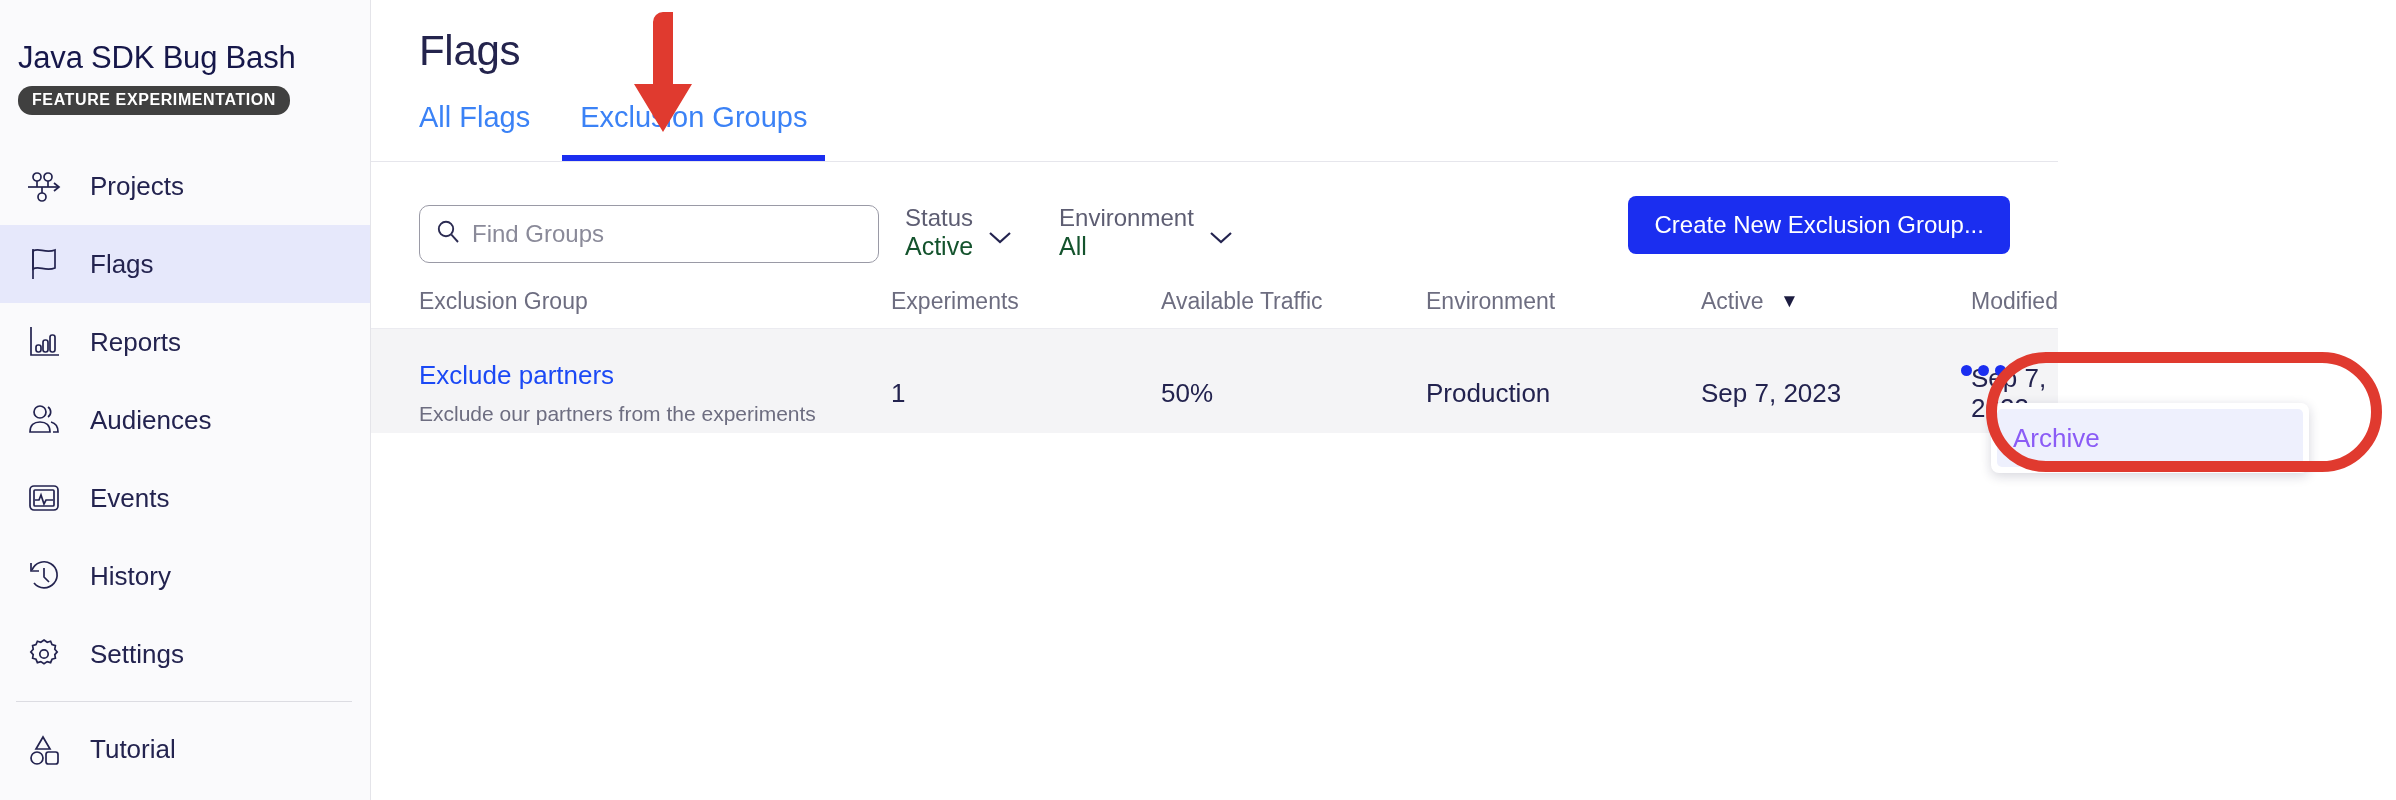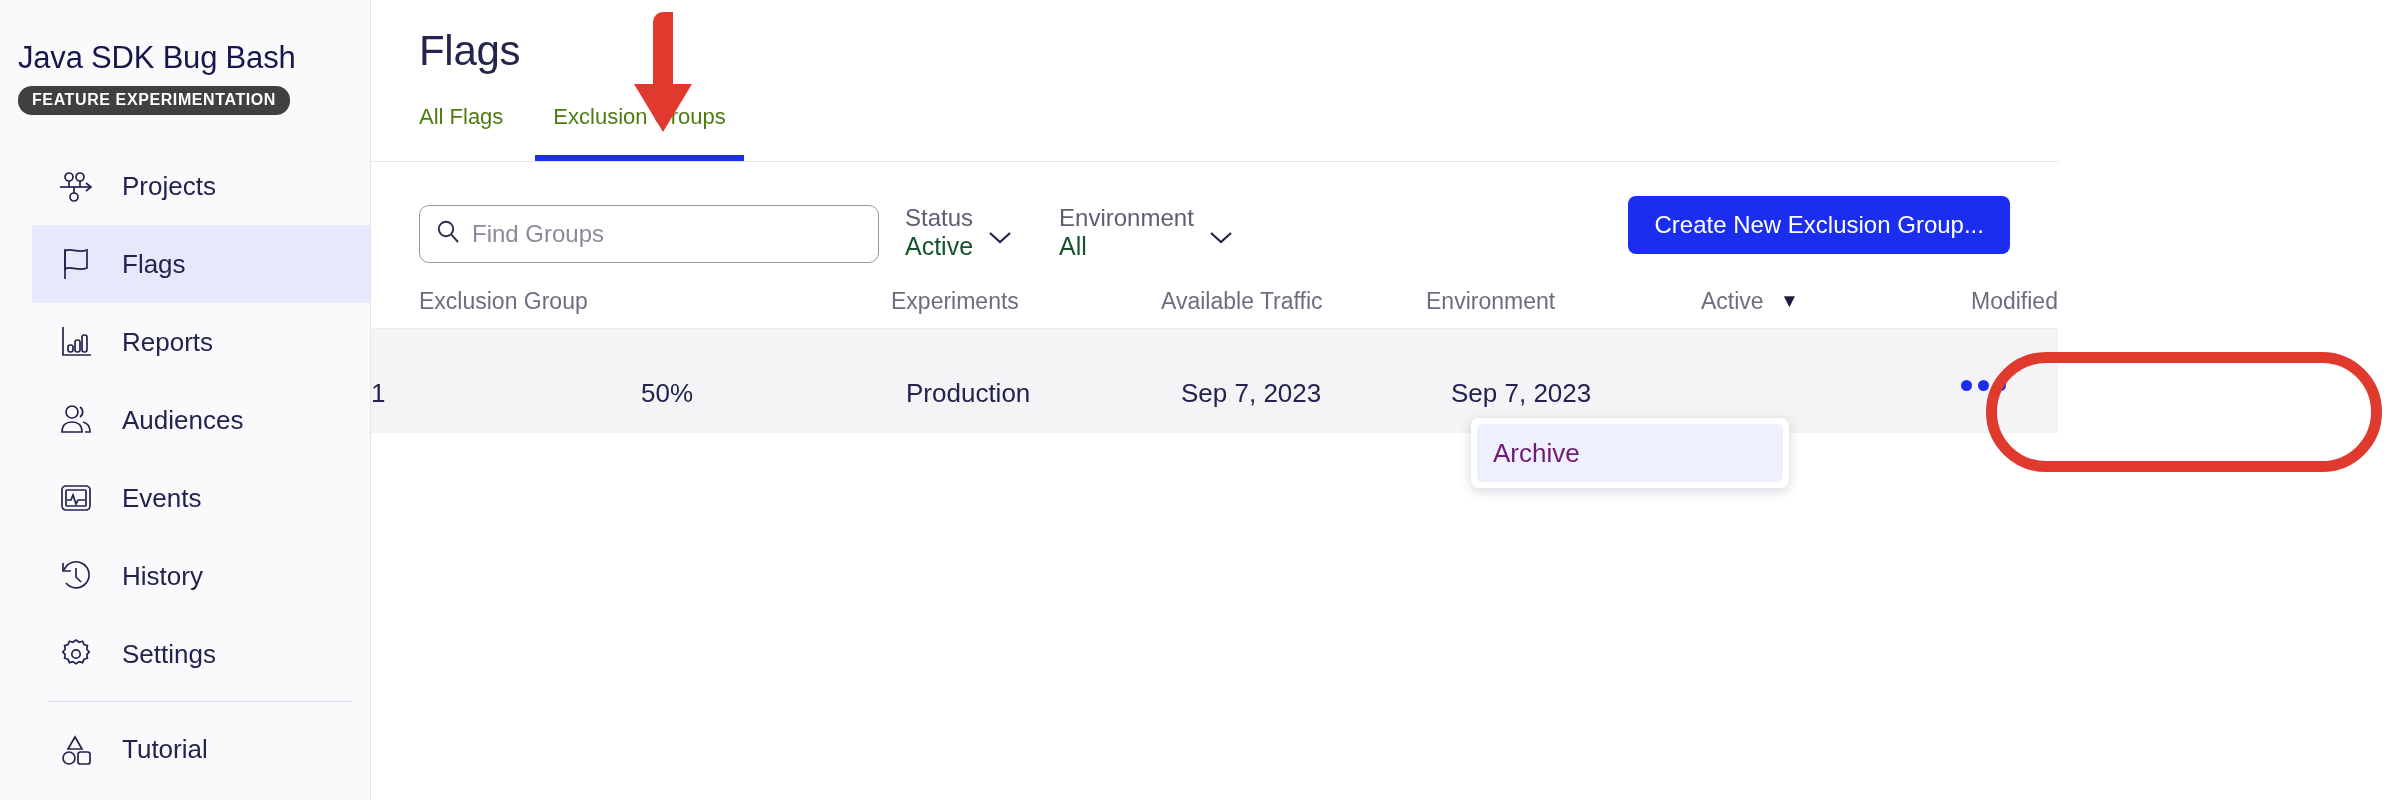--- a/index.html
+++ b/index.html
@@ -41,21 +41,21 @@
     margin-top: 10px;
     background: #404040;
     color: #ffffff;
     font-size: 16px;
     font-weight: 700;
     letter-spacing: 0.6px;
     padding: 5px 14px 6px 14px;
     border-radius: 14px;
     line-height: 18px;
   }
-  .nav { margin-top: 32px; padding-left: 32px; }
+  .nav { margin-top: 32px; }
   .nav-item {
     display: flex;
     align-items: center;
     height: 78px;
     padding-left: 18px;
     cursor: pointer;
   }
   .nav-item.active { background: #e6e8fb; }
   .nav-icon {
     width: 52px;
@@ -98,22 +98,22 @@
     margin-top: 26px;
     padding-left: 48px;
     border-bottom: 1px solid #e6e6ec;
     height: 60px;
     display: flex;
     align-items: flex-start;
     gap: 0;
   }
   .tab {
     position: relative;
-    font-size: 22px;
-    color: #4d7c0f;
+    font-size: 29px;
+    color: #3b82f6;
     line-height: 30px;
     padding: 0 18px 26px 18px;
     cursor: pointer;
     margin-left: -18px;
   }
   .tab + .tab { margin-left: 14px; }
   .tab.active::after {
     content: "";
     position: absolute;
     left: 0; right: 0;
@@ -268,21 +268,21 @@
     top: 40px;
     width: 318px;
     background: #ffffff;
     border-radius: 8px;
     box-shadow: 0 3px 12px rgba(20,20,60,0.18);
     padding: 6px;
     z-index: 5;
   }
   .menu-item {
     background: #eef0fd;
-    color: #701a75;
+    color: #8b5cf6;
     font-size: 26px;
     line-height: 30px;
     padding: 14px 16px;
     border-radius: 5px;
     cursor: pointer;
   }
 
   
   .anno-arrow {
     position: absolute;
@@ -474,20 +474,24 @@
         <div class="th c3">Available Traffic</div>
         <div class="th c4">Environment</div>
         <div class="th c5">
           <span>Active</span>
           <span class="sort-caret">▼</span>
         </div>
         <div class="th c6">Modified</div>
       </div>
 
       <div class="trow">
+        <div class="td c1">
+          <div class="row-link">Exclude partners</div>
+          <div class="row-sub">Exclude our partners from the experiments</div>
+        </div>
         <div class="td c2">1</div>
         <div class="td c3">50%</div>
         <div class="td c4">Production</div>
         <div class="td c5">Sep 7, 2023</div>
         <div class="td c6">
           <span>Sep 7, 2023</span>
           <span class="kebab">
             <i></i>
             <i></i>
             <i></i>

